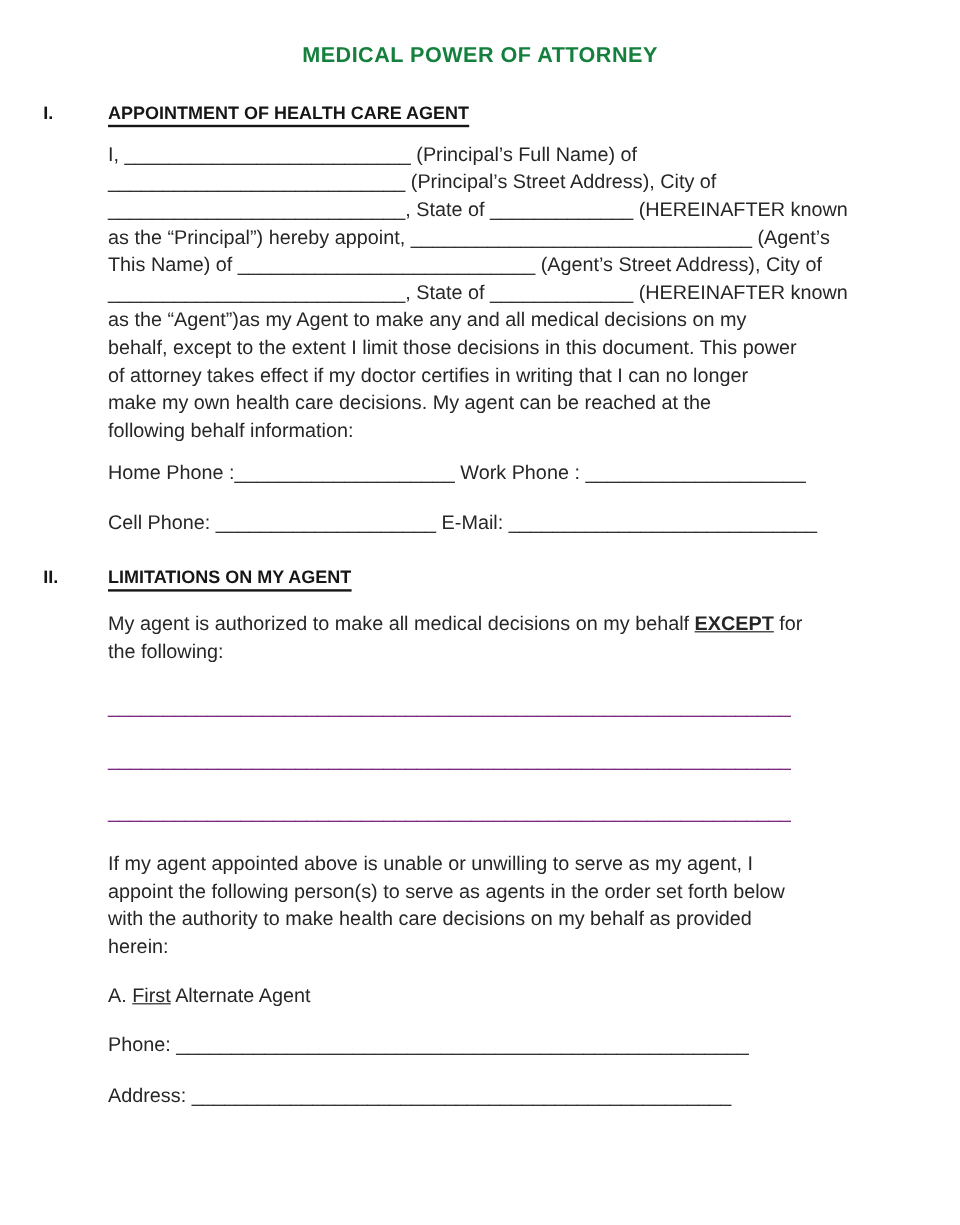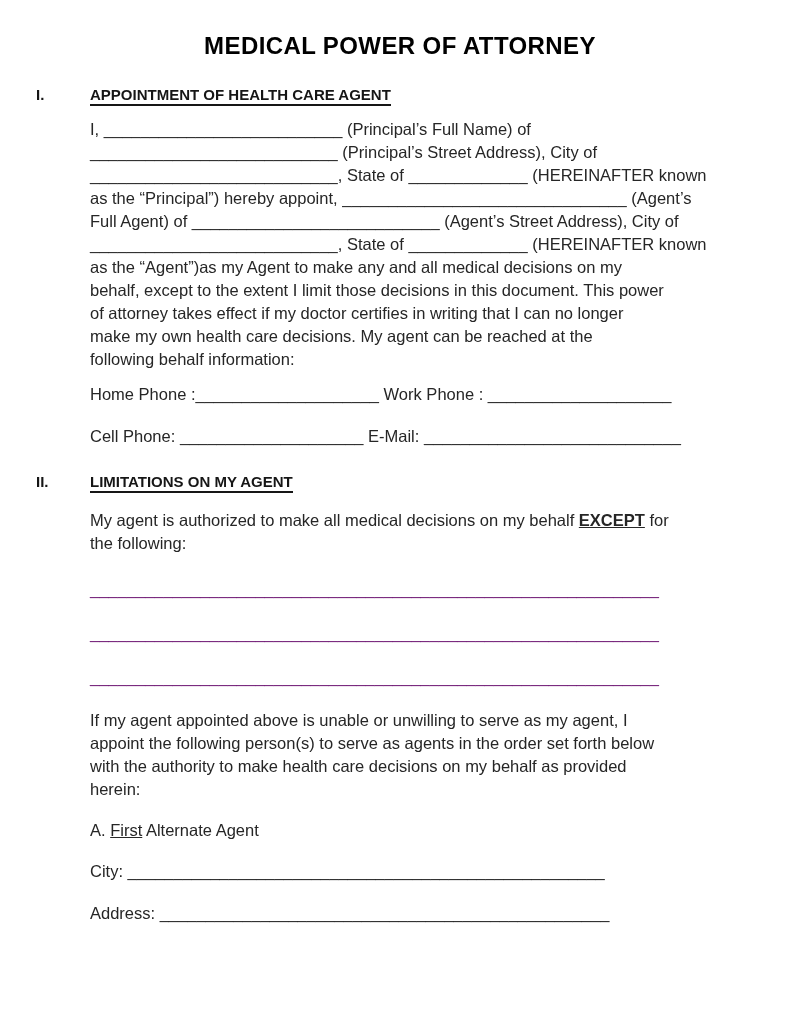--- a/index.html
+++ b/index.html
@@ -12,25 +12,25 @@
     background: #ffffff;
     overflow: hidden;
     font-family: "Liberation Sans", sans-serif;
     font-size: 16.5px;
     line-height: 23px;
     color: #262626;
   }
   .title {
     margin: 34px -38px 0 -90px;
     text-align: center;
-    font-size: 24px;
+    font-size: 18px;
     line-height: 24px;
     font-weight: bold;
     letter-spacing: 0.4px;
-    color: #000000;
+    color: #15803d;
   }
   .heading {
     margin-left: -54px;
     font-weight: bold;
     font-size: 15px;
     line-height: 23px;
     color: #161616;
     white-space: pre;
   }
   .heading .num { display: inline-block; width: 54px; }
@@ -47,21 +47,21 @@
 
   <div class="title">MEDICAL POWER OF ATTORNEY</div>
 
   <div class="heading" style="margin-top:25px"><span class="num">I.</span><span class="htext">APPOINTMENT OF HEALTH CARE AGENT</span></div>
 
   <div style="margin-top:12px">
     <div class="ln">I, __________________________ (Principal’s Full Name) of</div>
     <div class="ln">___________________________ (Principal’s Street Address), City of</div>
     <div class="ln">___________________________, State of _____________ (HEREINAFTER known</div>
     <div class="ln">as the “Principal”) hereby appoint, _______________________________ (Agent’s</div>
-    <div class="ln">Full Agent) of ___________________________ (Agent’s Street Address), City of</div>
+    <div class="ln">This Name) of ___________________________ (Agent’s Street Address), City of</div>
     <div class="ln">___________________________, State of _____________ (HEREINAFTER known</div>
     <div class="ln">as the “Agent”)as my Agent to make any and all medical decisions on my</div>
     <div class="ln">behalf, except to the extent I limit those decisions in this document. This power</div>
     <div class="ln">of attorney takes effect if my doctor certifies in writing that I can no longer</div>
     <div class="ln">make my own health care decisions. My agent can be reached at the</div>
     <div class="ln">following behalf information:</div>
   </div>
 
   <div class="ln" style="margin-top:12px">Home Phone :____________________ Work Phone : ____________________</div>
   <div class="ln" style="margin-top:19px">Cell Phone: ____________________ E-Mail: ____________________________</div>
@@ -80,16 +80,16 @@
 
   <div style="margin-top:20px">
     <div class="ln">If my agent appointed above is unable or unwilling to serve as my agent, I</div>
     <div class="ln">appoint the following person(s) to serve as agents in the order set forth below</div>
     <div class="ln">with the authority to make health care decisions on my behalf as provided</div>
     <div class="ln">herein:</div>
   </div>
 
   <div class="ln" style="margin-top:18px"><span>A. </span><span class="u">First</span><span> Alternate Agent</span></div>
 
-  <div class="ln" style="margin-top:18px">City: ____________________________________________________</div>
+  <div class="ln" style="margin-top:18px">Phone: ____________________________________________________</div>
   <div class="ln" style="margin-top:19px">Address: _________________________________________________</div>
 
 </div>
 
 </body></html>

